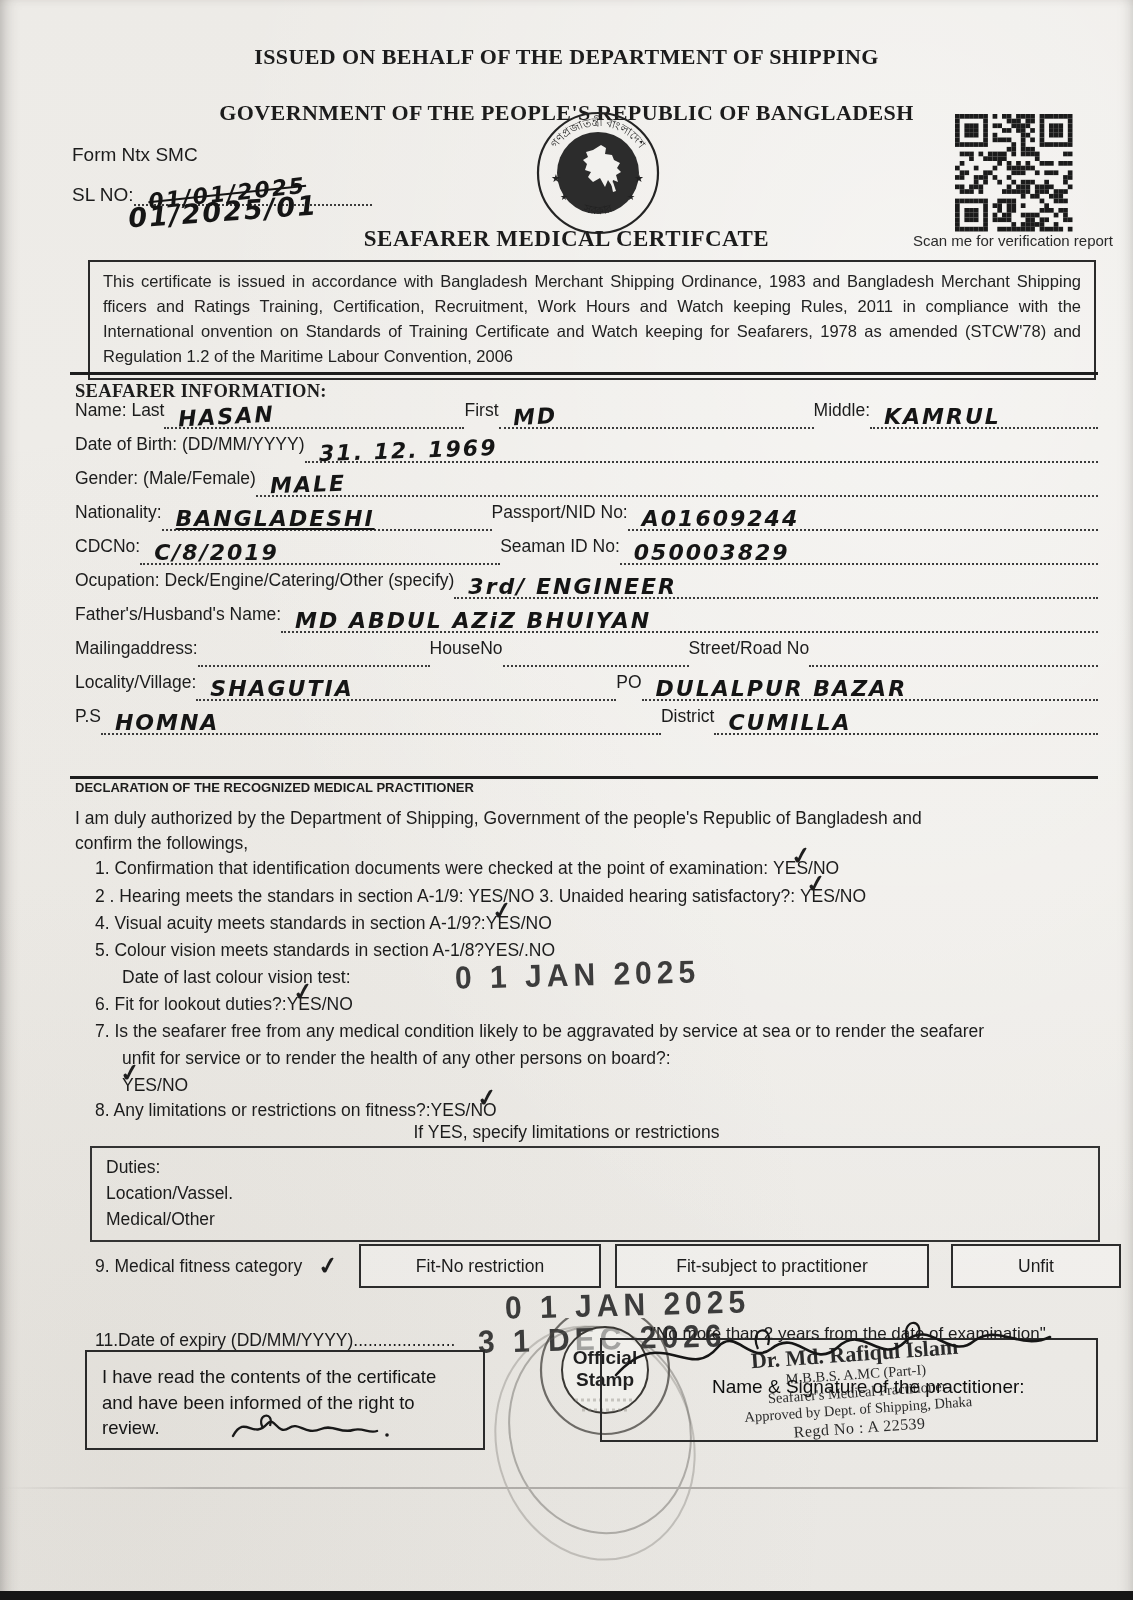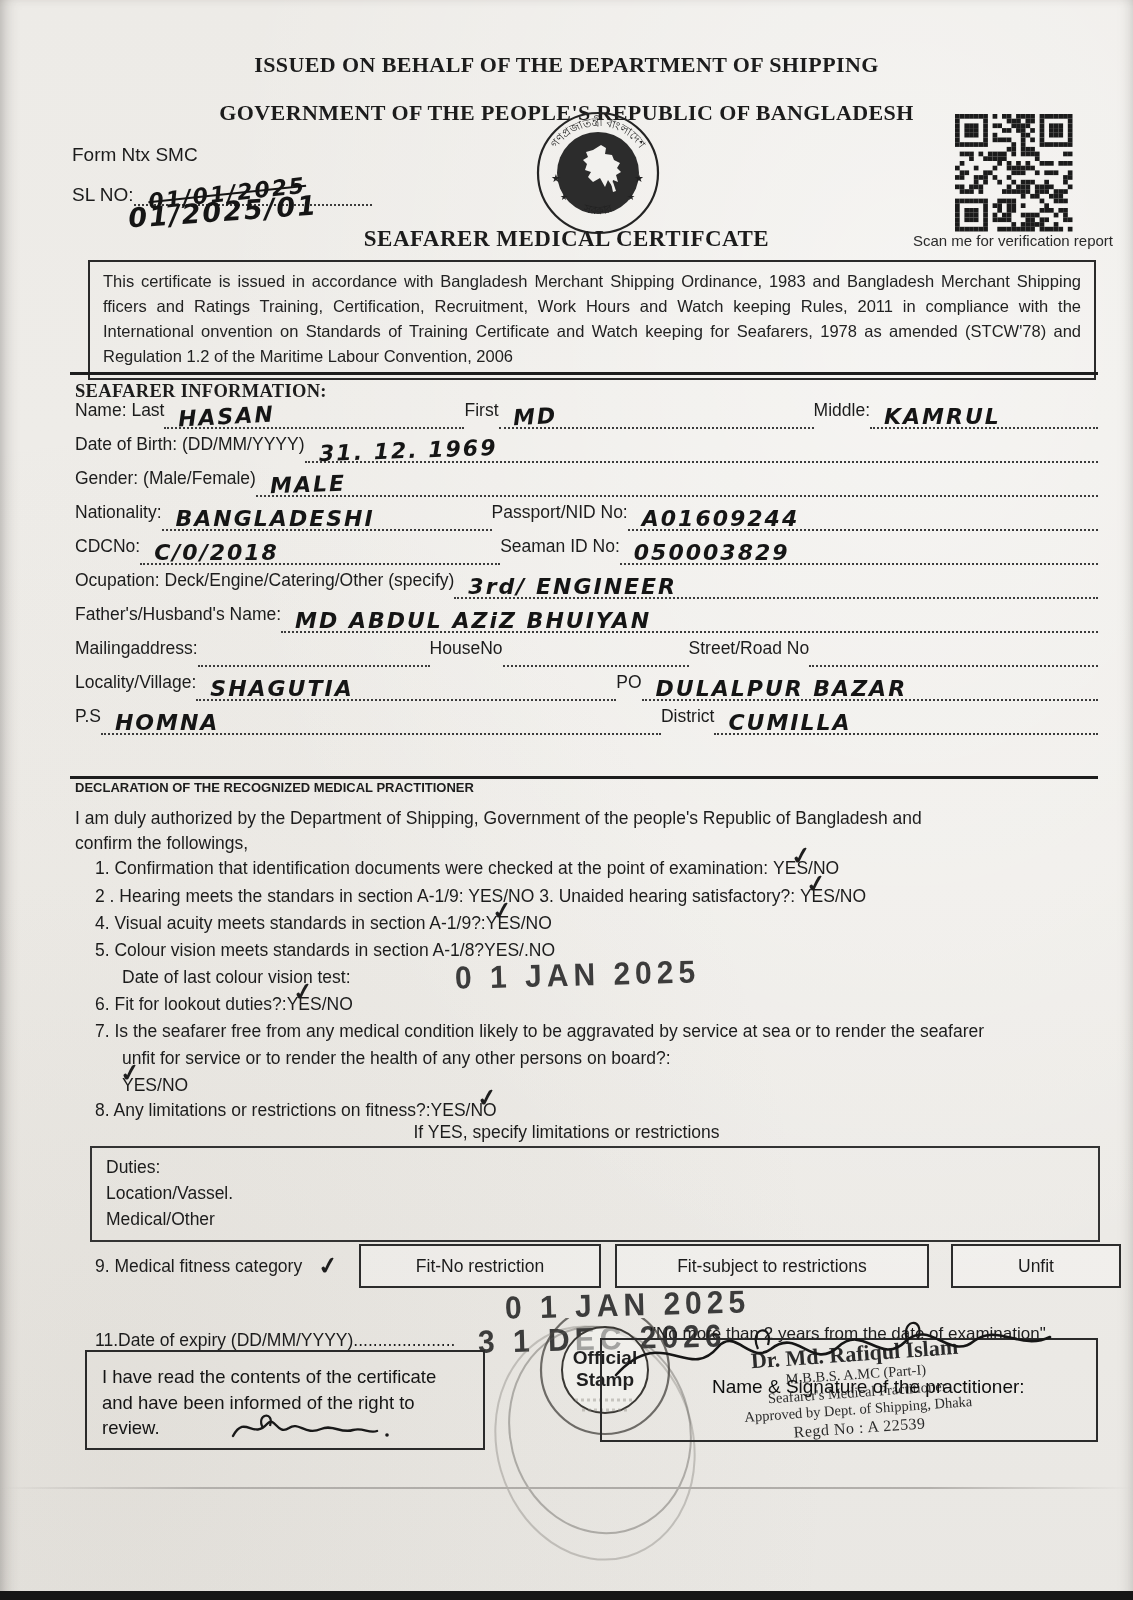--- a/index.html
+++ b/index.html
@@ -13,21 +13,21 @@
     box-shadow: inset 12px 0 18px -12px rgba(60,55,50,.45), inset -10px 0 16px -12px rgba(60,55,50,.35);
   }
   .abs { position:absolute; }
   .serifB { font-family:"Liberation Serif", serif; font-weight:bold; }
   .center { width:100%; text-align:center; }
   .hand {
     font-family:"DejaVu Sans", sans-serif; font-style:italic; font-weight:600;
     color:#151515; white-space:nowrap; line-height:1;
   }
   
-  .h1 { top:44px; font-size:22px; letter-spacing:.4px;margin-top:8px; }
+  .h1 { top:44px; font-size:22px; letter-spacing:.4px; }
   .h2 { top:100px; font-size:22px; letter-spacing:.4px; }
   .formno { left:72px; top:144px; font-size:19px; }
   .slrow { left:72px; top:168px; font-size:19px; display:flex; align-items:flex-end; width:300px; height:38px; }
   .slrow .fill { flex:1; border-bottom:2.5px dotted #3b3b3b; height:100%; position:relative; }
   .sl-crossed { position:absolute; left:14px; bottom:-2px; font-size:24px; letter-spacing:2px;
       text-decoration:line-through; transform:rotate(-6deg); }
   .sl-rewrite { left:128px; top:198px; font-size:27px; letter-spacing:2px; transform:rotate(-4deg); }
   .title { top:226px; font-size:23px; letter-spacing:.5px; }
   .seal { left:533px; top:108px; }
   .qr { left:955px; top:114px; }
@@ -43,21 +43,21 @@
   
   .fields { left:75px; top:394px; width:1023px; }
   .frow { display:flex; align-items:center; height:34px; font-size:17.5px; }
   .lbl { white-space:pre; line-height:1.1; }
   .fill { border-bottom:2.5px dotted #3b3b3b; height:100%; position:relative; }
   .grow { flex:1; }
   .fill .hand { position:absolute; bottom:-1px; left:14px; font-size:22px; letter-spacing:2px; }
   .hv-last  { font-size:24px; transform:rotate(-3deg); }
   .hv-dob   { font-size:25px; transform:rotate(-2deg); letter-spacing:3px; }
   .hv-mid   { letter-spacing:5px; }
-  .hv-nat   { letter-spacing:4px; }
+  .hv-nat   { letter-spacing:4px;text-decoration:underline; }
   .hv-pass  { font-size:23px; letter-spacing:4px;margin-top:23px; }
   .hv-po    { letter-spacing:4px; }
   .hv-ps    { font-size:24px; letter-spacing:7px; }
   
   .decl-head { left:75px; top:780px; font-size:13px; font-weight:bold; }
   .dline { position:absolute; left:95px; white-space:nowrap; font-size:17.5px; }
   .sub { left:122px; }
   .yn { position:relative; }
   .chk { position:absolute; top:-16px; left:6px; font-size:24px; font-weight:bold; color:#1e1e1e;
          transform:rotate(-8deg); font-style:normal; }
@@ -488,21 +488,21 @@
       </span>
       <span class="lbl">Passport/NID No:</span>
       <span class="fill grow">
         <span class="hand hv-pass">A01609244</span>
       </span>
     </div>
 
     <div class="frow">
       <span class="lbl">CDCNo:</span>
       <span class="fill" style="width:360px">
-        <span class="hand">C/0/2018</span>
+        <span class="hand">C/8/2019</span>
       </span>
       <span class="lbl">Seaman ID No:</span>
       <span class="fill grow">
         <span class="hand hv-pass">050003829</span>
       </span>
     </div>
 
     <div class="frow">
       <span class="lbl">Ocupation: Deck/Engine/Catering/Other (specify)</span>
       <span class="fill grow">
@@ -590,21 +590,21 @@
 
   <div class="abs duties">
     <div>Duties:</div>
     <div>Location/Vassel.</div>
     <div>Medical/Other</div>
   </div>
 
   <div class="dline" style="top:1256px">9.  Medical fitness category</div>
   <span class="abs chk" style="left:318px; top:1252px; position:absolute">✓</span>
   <div class="opt-box" style="left:340px; width:238px">Fit-No restriction</div>
-  <div class="opt-box" style="left:596px; width:310px">Fit-subject to restrictions</div>
+  <div class="opt-box" style="left:596px; width:310px">Fit-subject to practitioner</div>
   <div class="opt-box" style="left:932px; width:166px">Unfit</div>
 
   <div class="abs stamp" style="left:505px; top:1288px">0 1 JAN 2025</div>
 
   <div class="dline" style="top:1330px">11.Date of expiry (DD/MM/YYYY).....................</div>
   <div class="abs stamp" style="left:478px; top:1322px">3 1 DEC 2026</div>
   <div class="abs note" style="left:650px; top:1324px">"No more than 2 years from the date of examination"</div>
 
   <div class="abs review">
     <span>I have read the contents of the certificate and have been informed of the right to review.</span>

